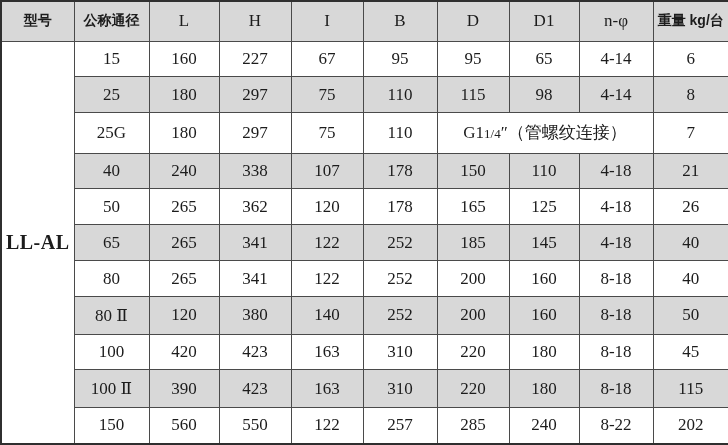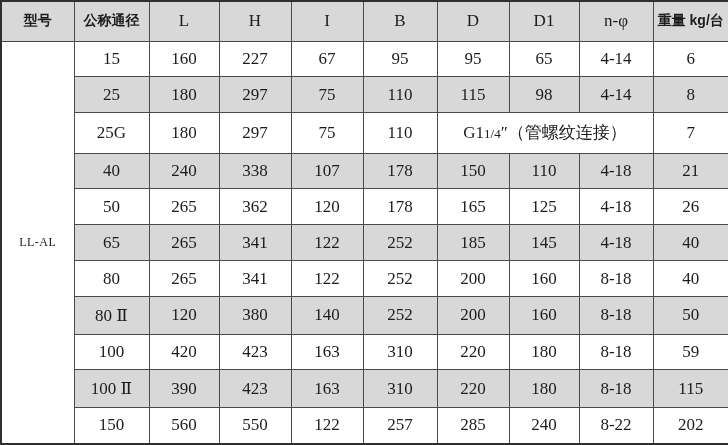--- a/index.html
+++ b/index.html
@@ -41,22 +41,23 @@
     font-size:16px;
   }
   thead th.cjk{
     font-weight:bold;
     font-family:"Liberation Sans","DejaVu Sans",sans-serif;
     font-size:14px;
   }
   tbody tr.shaded td{background:var(--alt-bg);}
   tbody td.model-cell{
     background:var(--white) !important;
-    font-size:12px;
+    font-size:20px;
     letter-spacing:0.5px;
+    font-weight:bold;
   }
   td .frac{
     font-size:13px;
   }
 </style>
 </head>
 <body>
 
 <table class="spec">
   <colgroup>
@@ -175,21 +176,21 @@
     </tr>
     <tr>
       <td>100</td>
       <td>420</td>
       <td>423</td>
       <td>163</td>
       <td>310</td>
       <td>220</td>
       <td>180</td>
       <td>8-18</td>
-      <td>59</td>
+      <td>45</td>
     </tr>
     <tr class="shaded">
       <td>100 Ⅱ</td>
       <td>390</td>
       <td>423</td>
       <td>163</td>
       <td>310</td>
       <td>220</td>
       <td>180</td>
       <td>8-18</td>

